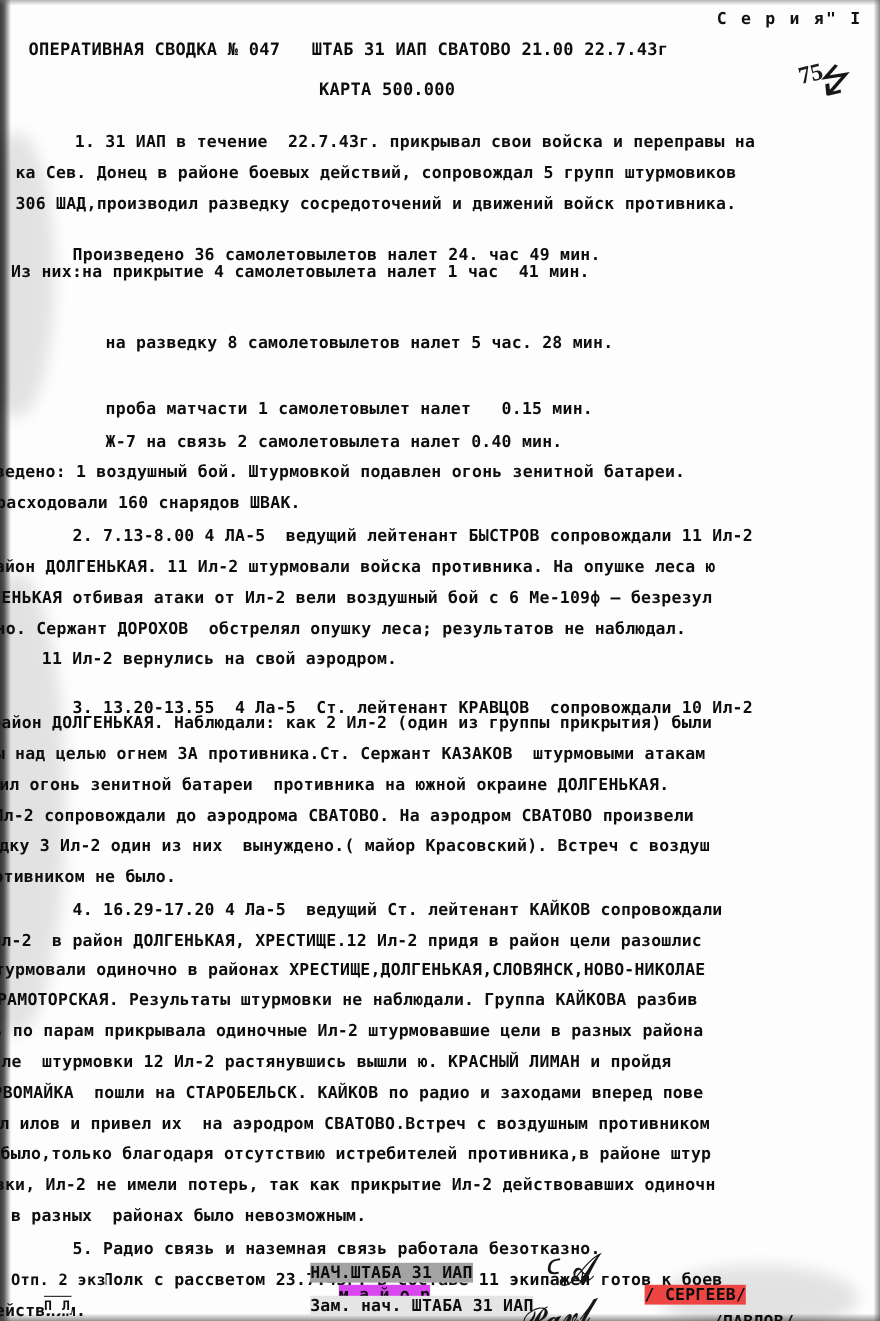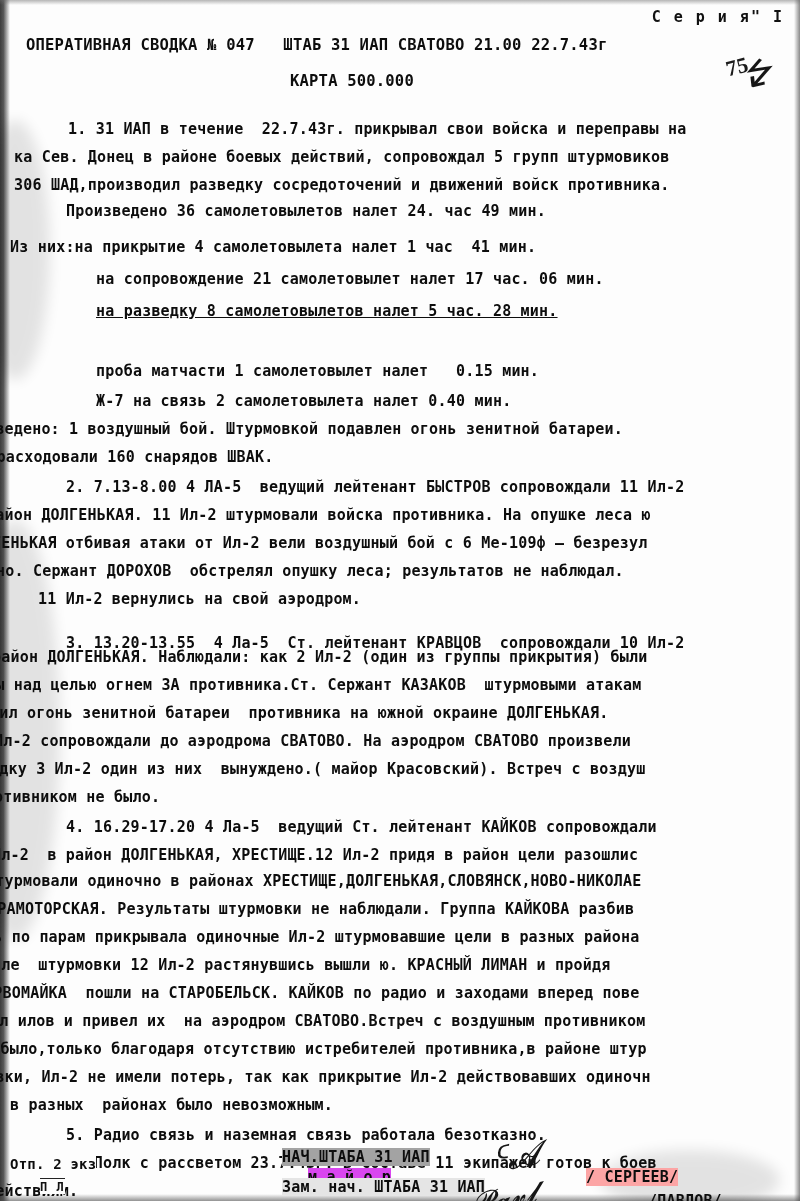--- a/index.html
+++ b/index.html
@@ -144,24 +144,23 @@
     </div>
     <div class="sign-squiggle" style="right:28px; top:50px; font-size:40px; transform:rotate(18deg);">↯</div>
 
     <div class="line t-head" style="left:26px; top:36px;">ОПЕРАТИВНАЯ СВОДКА № 047   ШТАБ 31 ИАП СВАТОВО 21.00 22.7.43г</div>
     <div class="line t-head" style="left:290px; top:72px;">КАРТА 500.000</div>
 
     <div class="line t-body" style="left:68px;  top:120px;">1. 31 ИАП в течение  22.7.43г. прикрывал свои войска и переправы на</div>
     <div class="line t-body" style="left:14px;  top:148px;">ка Сев. Донец в районе боевых действий, сопровождал 5 групп штурмовиков</div>
     <div class="line t-body" style="left:14px;  top:176px;">306 ШАД,производил разведку сосредоточений и движений войск противника.</div>
 
-    <div class="line t-body" style="left:66px;  top:202px;text-align:right;">Произведено 36 самолетовылетов налет 24. час 49 мин.</div>
+    <div class="line t-body" style="left:66px;  top:222px;text-align:right;">Произведено 36 самолетовылетов налет 24. час 49 мин.</div>
     <div class="line t-body" style="left:10px;  top:238px;">Из них:на прикрытие 4 самолетовылета налет 1 час  41 мин.</div>
-    <div class="line t-body" style="left:96px;  top:270px;">на сопровождение 21 самолетовылет налет 17 час. 06 мин.</div>
-    <div class="line t-body" style="left:96px;  top:302px;text-decoration:underline;">на разведку 8 самолетовылетов налет 5 час. 28 мин.</div>
+    <div class="line t-body" style="left:96px;  top:302px;">на разведку 8 самолетовылетов налет 5 час. 28 мин.</div>
     <div class="line t-body" style="left:96px;  top:362px;">проба матчасти 1 самолетовылет налет   0.15 мин.</div>
     <div class="line t-body" style="left:96px;  top:392px;">Ж-7 на связь 2 самолетовылета налет 0.40 мин.</div>
 
     <div class="line t-body" style="left:-14px; top:420px;">оведено: 1 воздушный бой. Штурмовкой подавлен огонь зенитной батареи.</div>
     <div class="line t-body" style="left:-22px; top:448px;">израсходовали 160 снарядов ШВАК.</div>
 
     <div class="line t-body" style="left:66px;  top:478px;">2. 7.13-8.00 4 ЛА-5  ведущий лейтенант БЫСТРОВ сопровождали 11 Ил-2</div>
     <div class="line t-body" style="left:-14px; top:506px;">район ДОЛГЕНЬКАЯ. 11 Ил-2 штурмовали войска противника. На опушке леса ю</div>
     <div class="line t-body" style="left:-8px;  top:534px;">ГЕНЬКАЯ отбивая атаки от Ил-2 вели воздушный бой с 6 Ме-109ф – безрезул</div>
     <div class="line t-body" style="left:-4px;  top:562px;">но. Сержант ДОРОХОВ  обстрелял опушку леса; результатов не наблюдал.</div>
@@ -193,20 +192,20 @@
 
   </div>
 </div>
 
 <div class="doc" style="pointer-events:none;">
   <div class="line t-small" style="left:10px; top:1156px; background:#fdfdfd;">Отп. 2 экз</div>
   <div class="pl-mark" style="top:1178px; background:#fdfdfd;">П Л</div>
 
   <div class="line footer-name" style="left:282px; top:1148px; background:#a3a3a3;">НАЧ.ШТАБА 31 ИАП</div>
   <div class="line footer-name" style="left:308px; top:1168px; background:#d946ef;">м а й о р</div>
-  <div class="line footer-name" style="left:586px; top:1168px; background:#fca5a5;">/ СЕРГЕЕВ/</div>
+  <div class="line footer-name" style="left:586px; top:1168px; background:#ef4444;">/ СЕРГЕЕВ/</div>
   <div class="sign-squiggle" style="left:492px; top:1136px; font-size:34px; transform:rotate(-8deg);">ᑦ𝓐</div>
 
   <div class="line footer-name" style="left:282px; top:1178px; background:#e5e5e5;">Зам. нач. ШТАБА 31 ИАП</div>
   <div class="line footer-name" style="left:330px; top:1196px;">к а п и т а н</div>
   <div class="line footer-name" style="left:648px; top:1192px;">/ПАВЛОВ/</div>
   <div class="sign-squiggle" style="left:470px; top:1182px; font-size:30px; transform:rotate(-10deg);">𝓟𝓪𝓿𝓵</div>
 </div>
 
 </body></html>

